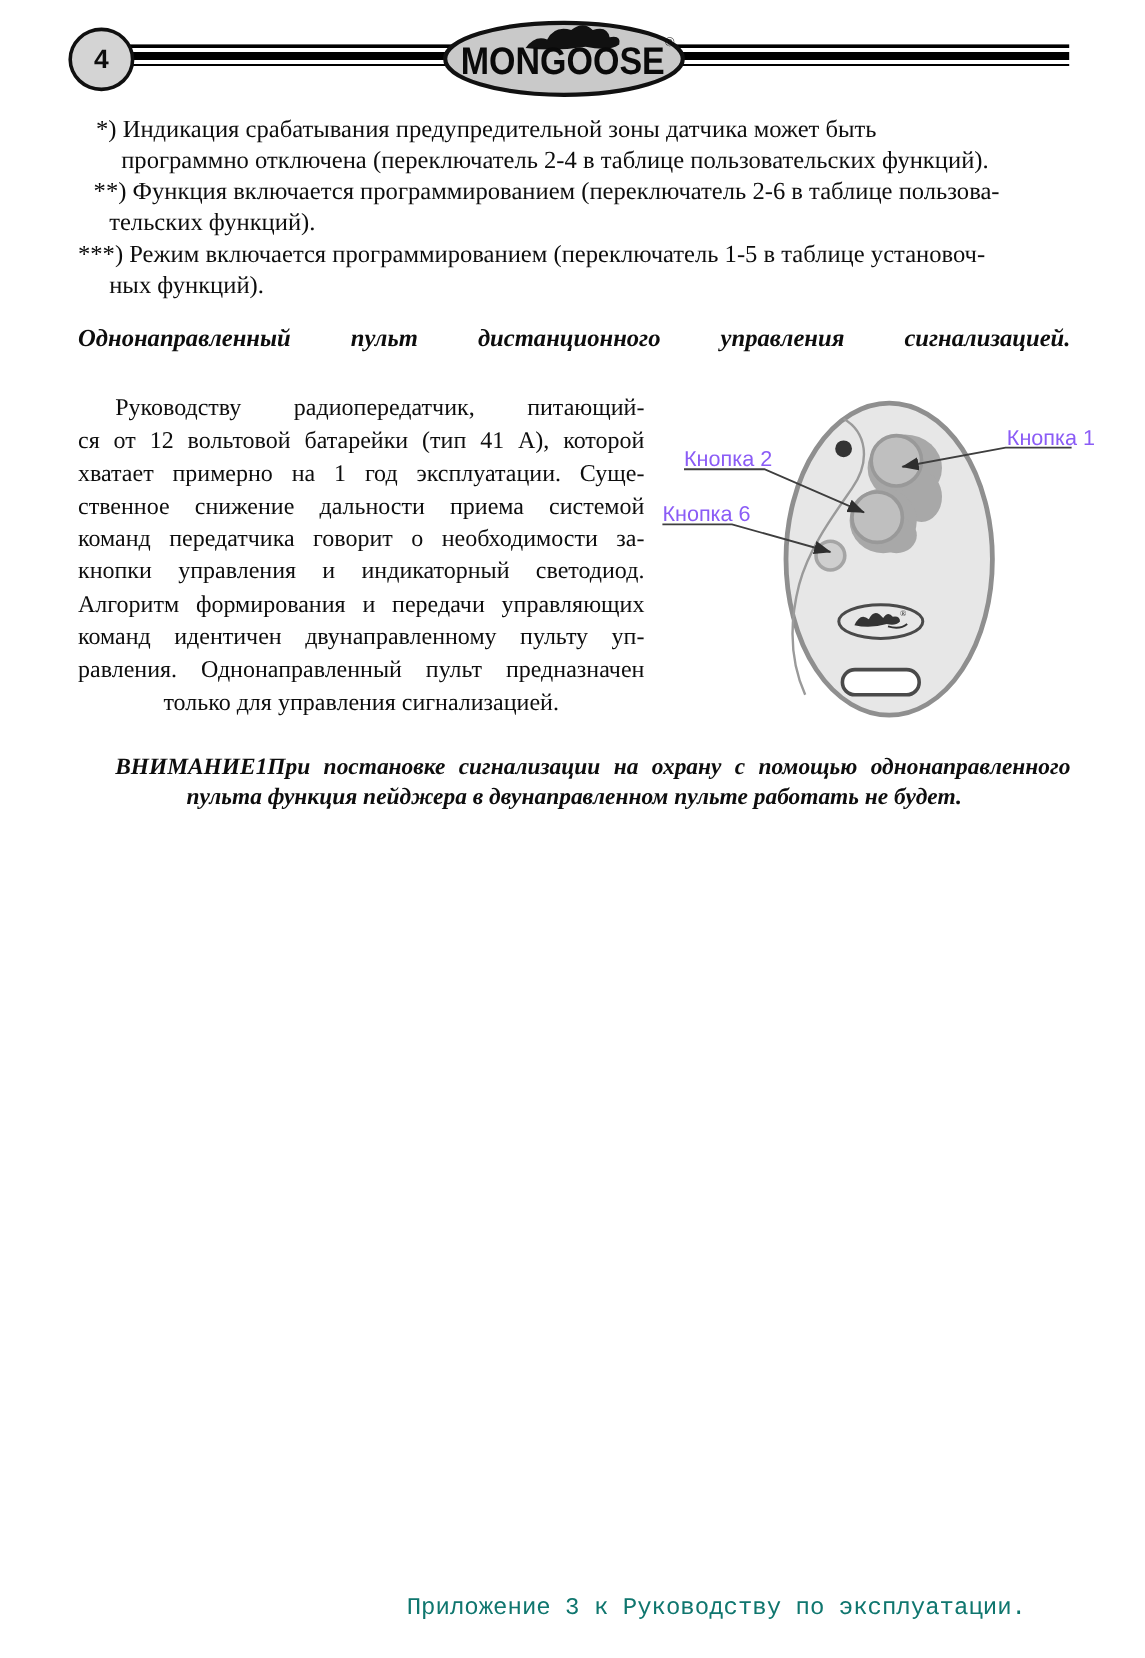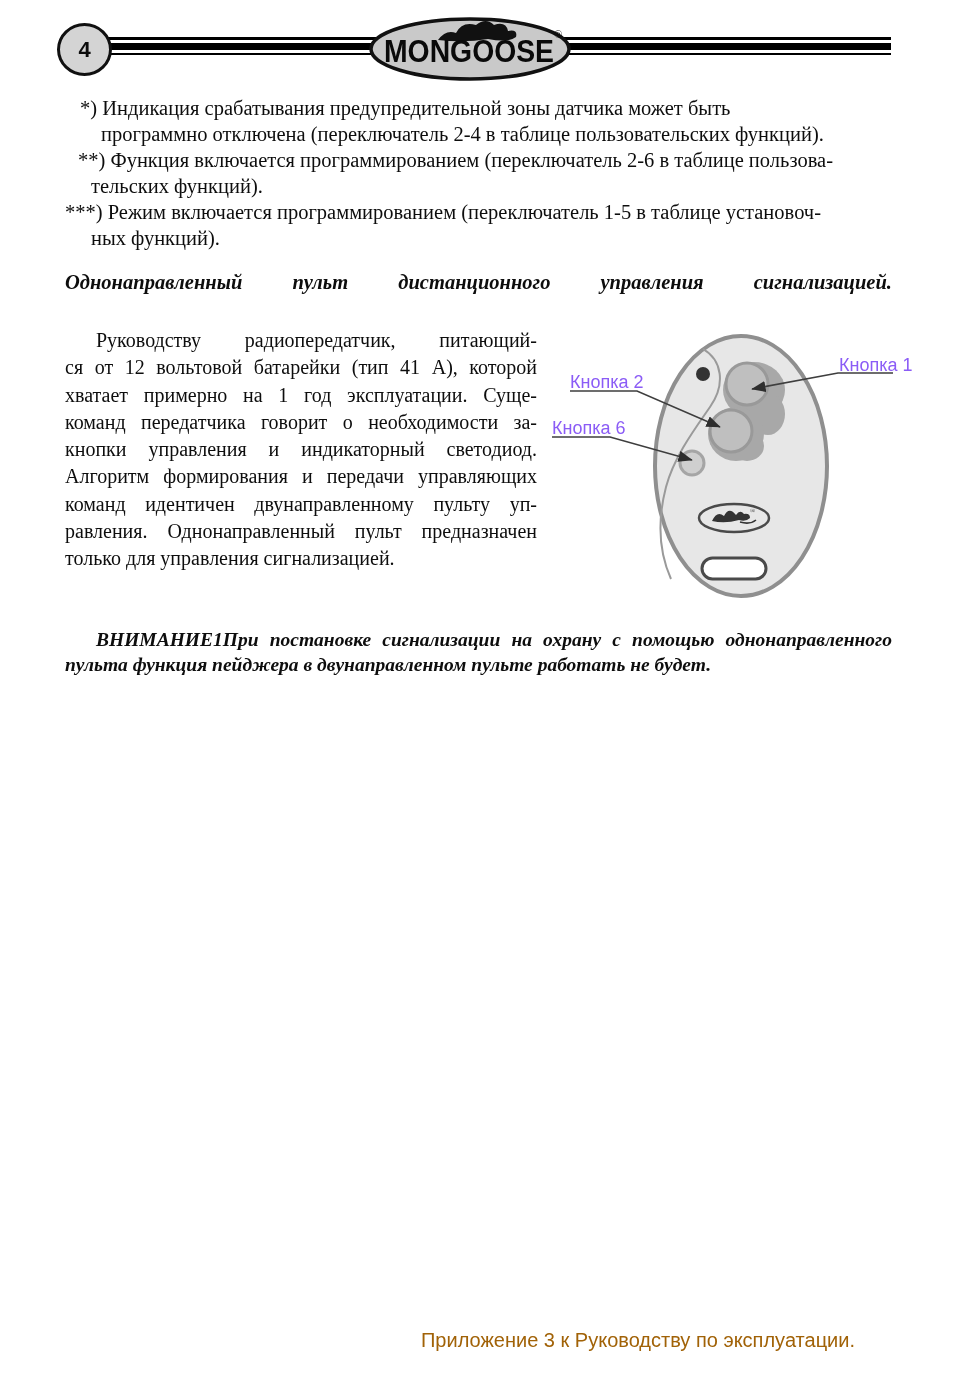--- a/index.html
+++ b/index.html
@@ -35,38 +35,38 @@
   }
   .bodytext {
     position:absolute; left:65px; top:327px; width:472px;
     font-size:20px; line-height:27.3px;
   }
   .warning {
     position:absolute; left:65px; top:628px; width:827px;
     font-size:19.5px; line-height:24.5px; font-weight:bold; font-style:italic;
   }
   .jl { text-align:justify; text-align-last:justify; -moz-text-align-last:justify; }
-  .ll { text-align:left; }
+  .ll { text-align:center; }
   .indent { text-indent:31px; }
 
   
   .figure { position:absolute; left:544px; top:322px; width:410px; height:300px; }
   .figure svg { position:absolute; left:0; top:0; }
   .fig-label {
     position:absolute; font-family:"Liberation Sans", sans-serif;
     font-size:18px; color:#8b5cf6; white-space:nowrap;
   }
   .lbl-b1 { left:839px; top:355px; }
   .lbl-b2 { left:570px; top:372px; }
   .lbl-b3 { left:552px; top:418px; }
 
   
   .footer {
     position:absolute; left:65px; right:99px; top:1329px; text-align:right;
-    font-family:Liberation Sans, sans-serif; font-size:20px; color:#a16207;
+    font-family:Liberation Mono, monospace; font-size:20px; color:#0f766e;
   }
 </style>
 </head>
 <body>
 
 <div class="page">
 
   <div class="hdr-band"></div>
   <div class="page-circle">
     <span>4</span>
@@ -88,20 +88,21 @@
     <div style="">***) Режим включается программированием (переключатель 1-5 в таблице установоч-</div>
     <div style="margin-left:26px">ных функций).</div>
   </div>
 
   <div class="heading">Однонаправленный пульт дистанционного управления сигнализацией.</div>
 
   <div class="bodytext">
     <div class="jl indent">Руководству радиопередатчик, питающий-</div>
     <div class="jl">ся от 12 вольтовой батарейки (тип 41 А), которой</div>
     <div class="jl">хватает примерно на 1 год эксплуатации. Суще-</div>
+    <div class="jl">ственное снижение дальности приема системой</div>
     <div class="jl">команд передатчика говорит о необходимости за-</div>
     <div class="jl">кнопки управления и индикаторный светодиод.</div>
     <div class="jl">Алгоритм формирования и передачи управляющих</div>
     <div class="jl">команд идентичен двунаправленному пульту уп-</div>
     <div class="jl">равления. Однонаправленный пульт предназначен</div>
     <div class="ll">только для управления сигнализацией.</div>
   </div>
 
   <div class="figure">
     <svg width="410" height="300" viewBox="0 0 410 300">

